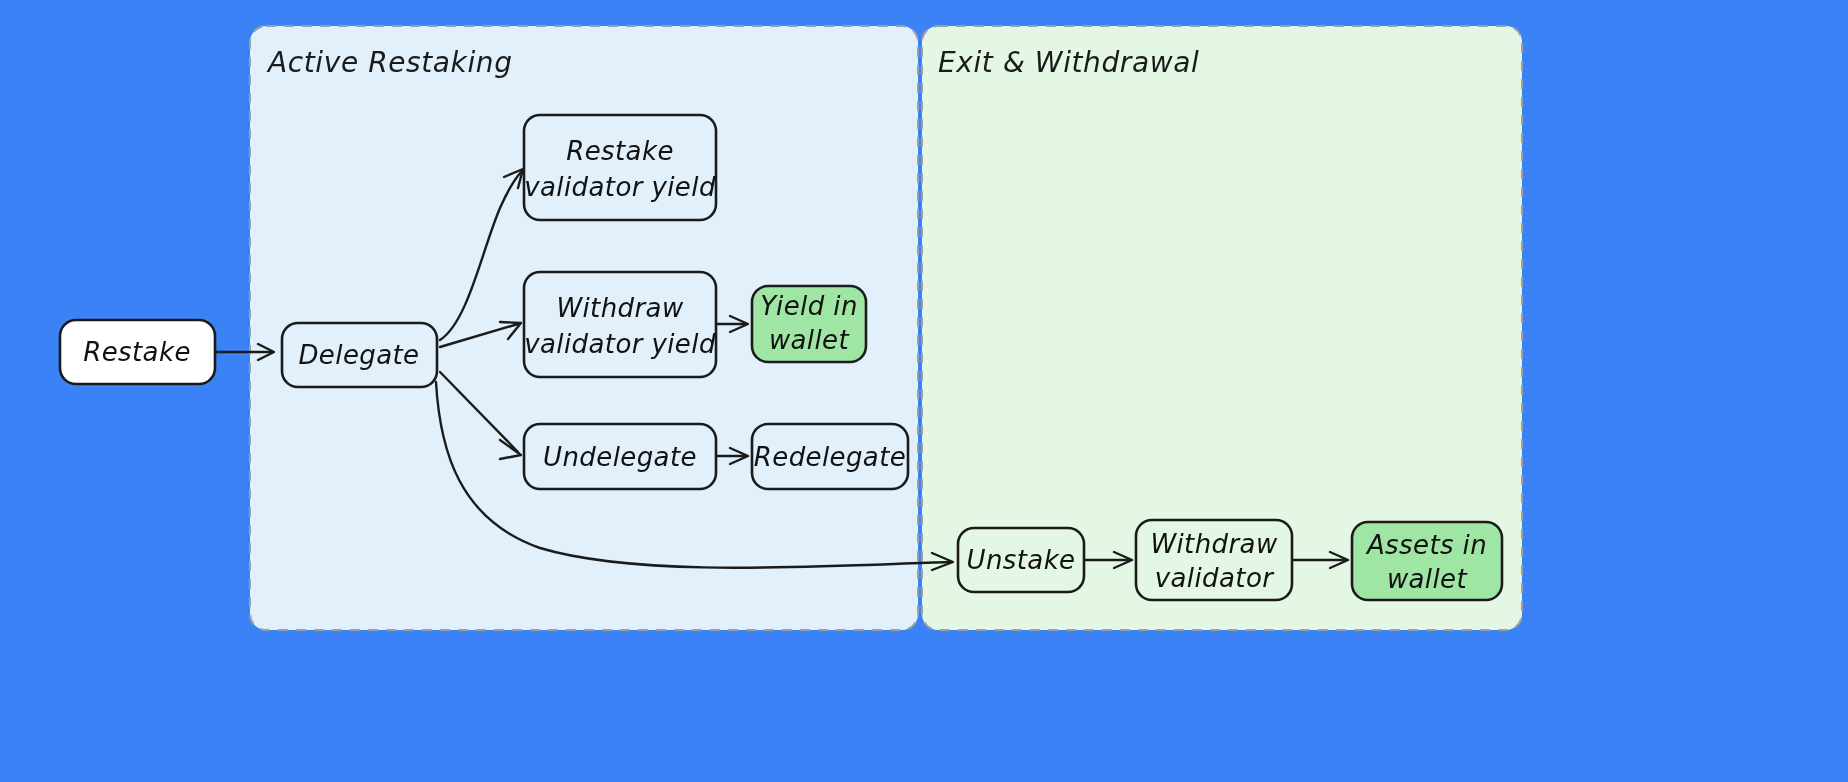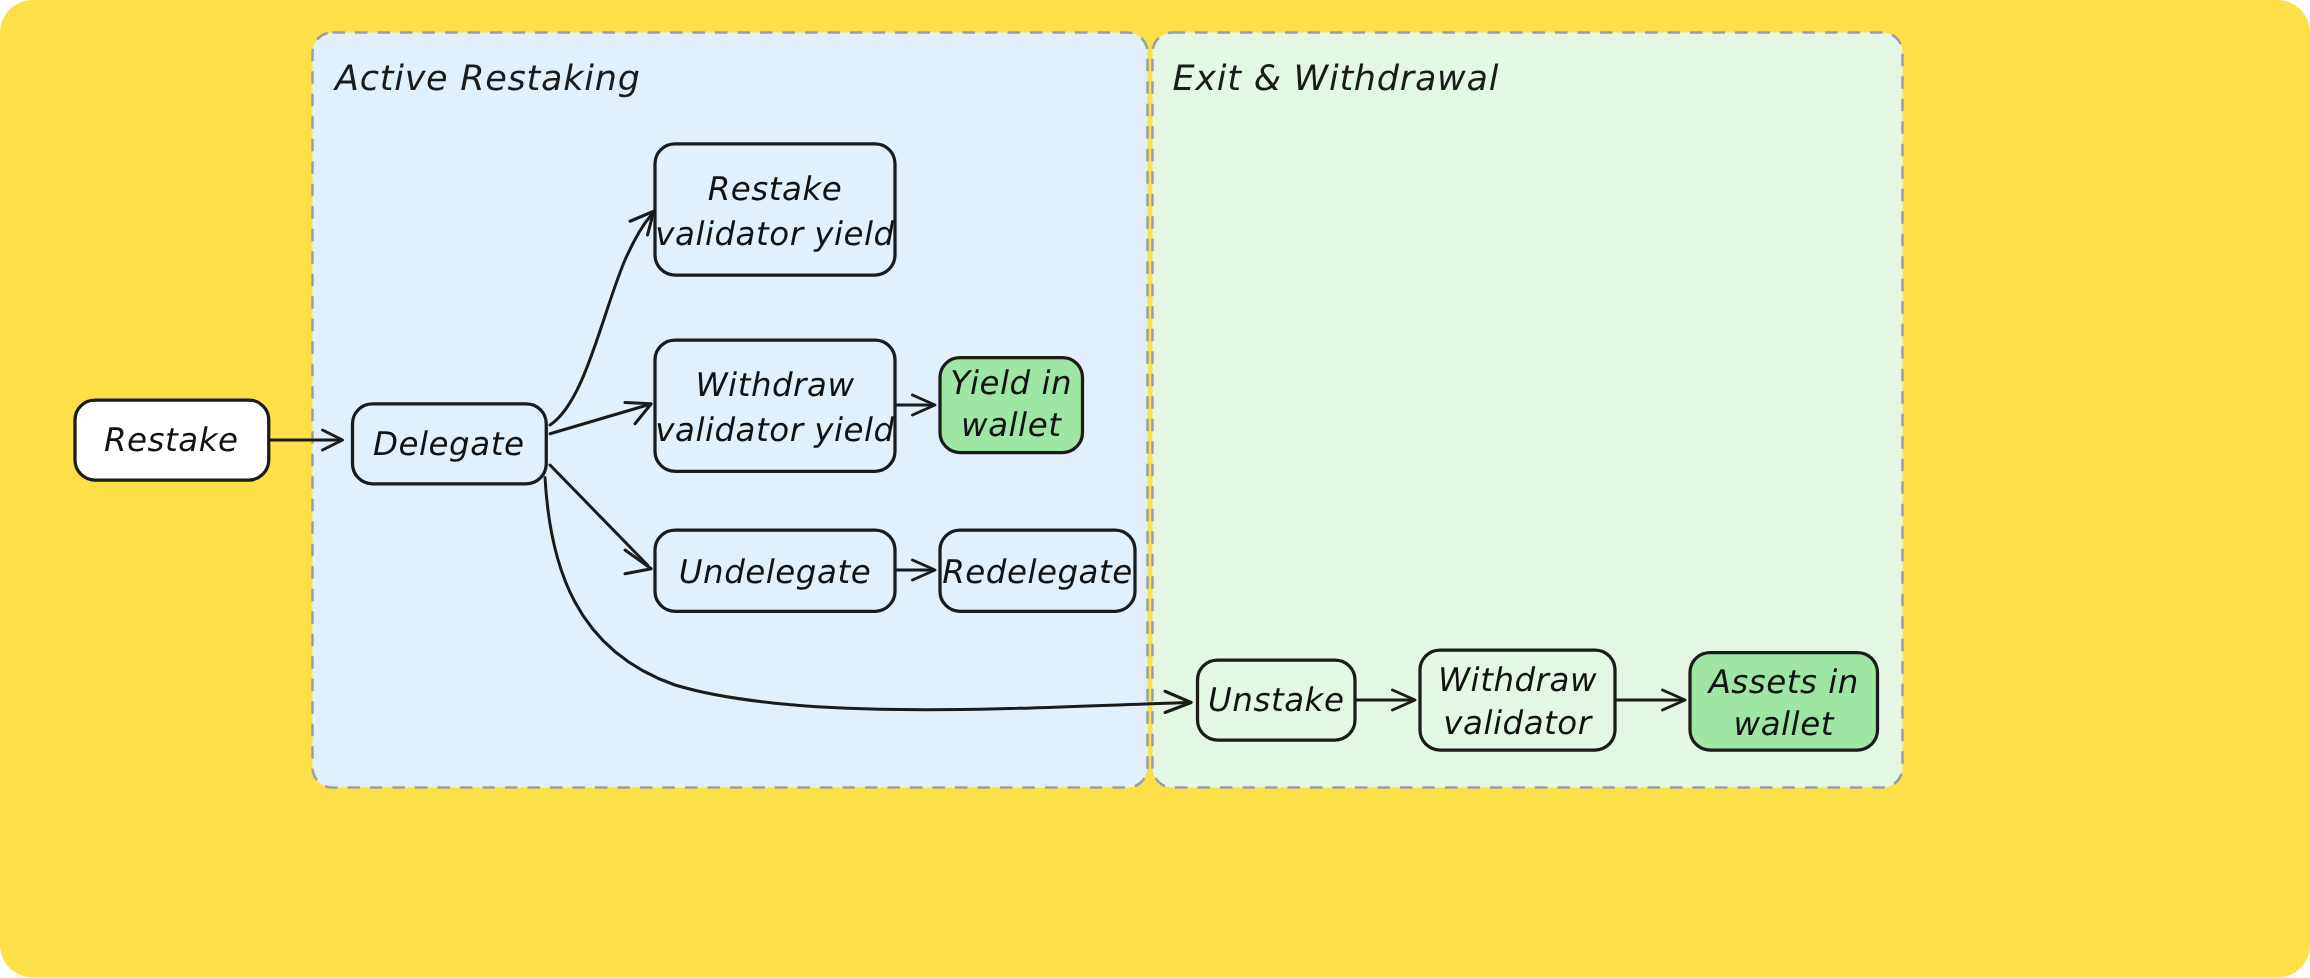--- a/index.html
+++ b/index.html
@@ -6,23 +6,22 @@
   html, body {
     margin: 0;
     padding: 0;
     background: #ffffff;
     font-family: "DejaVu Sans", sans-serif;
   }
   #stage {
     position: relative;
     width: 1848px;
     height: 782px;
-    background: #fde047;
+    background: #3b82f6;
     overflow: hidden;
-    border-radius: 26px;
   }
   svg#diagram {
     display: block;
     width: 1848px;
     height: 782px;
   }
   .cluster-rect {
     stroke: #9aa0a6;
     stroke-width: 2;
     stroke-dasharray: 10 8;

